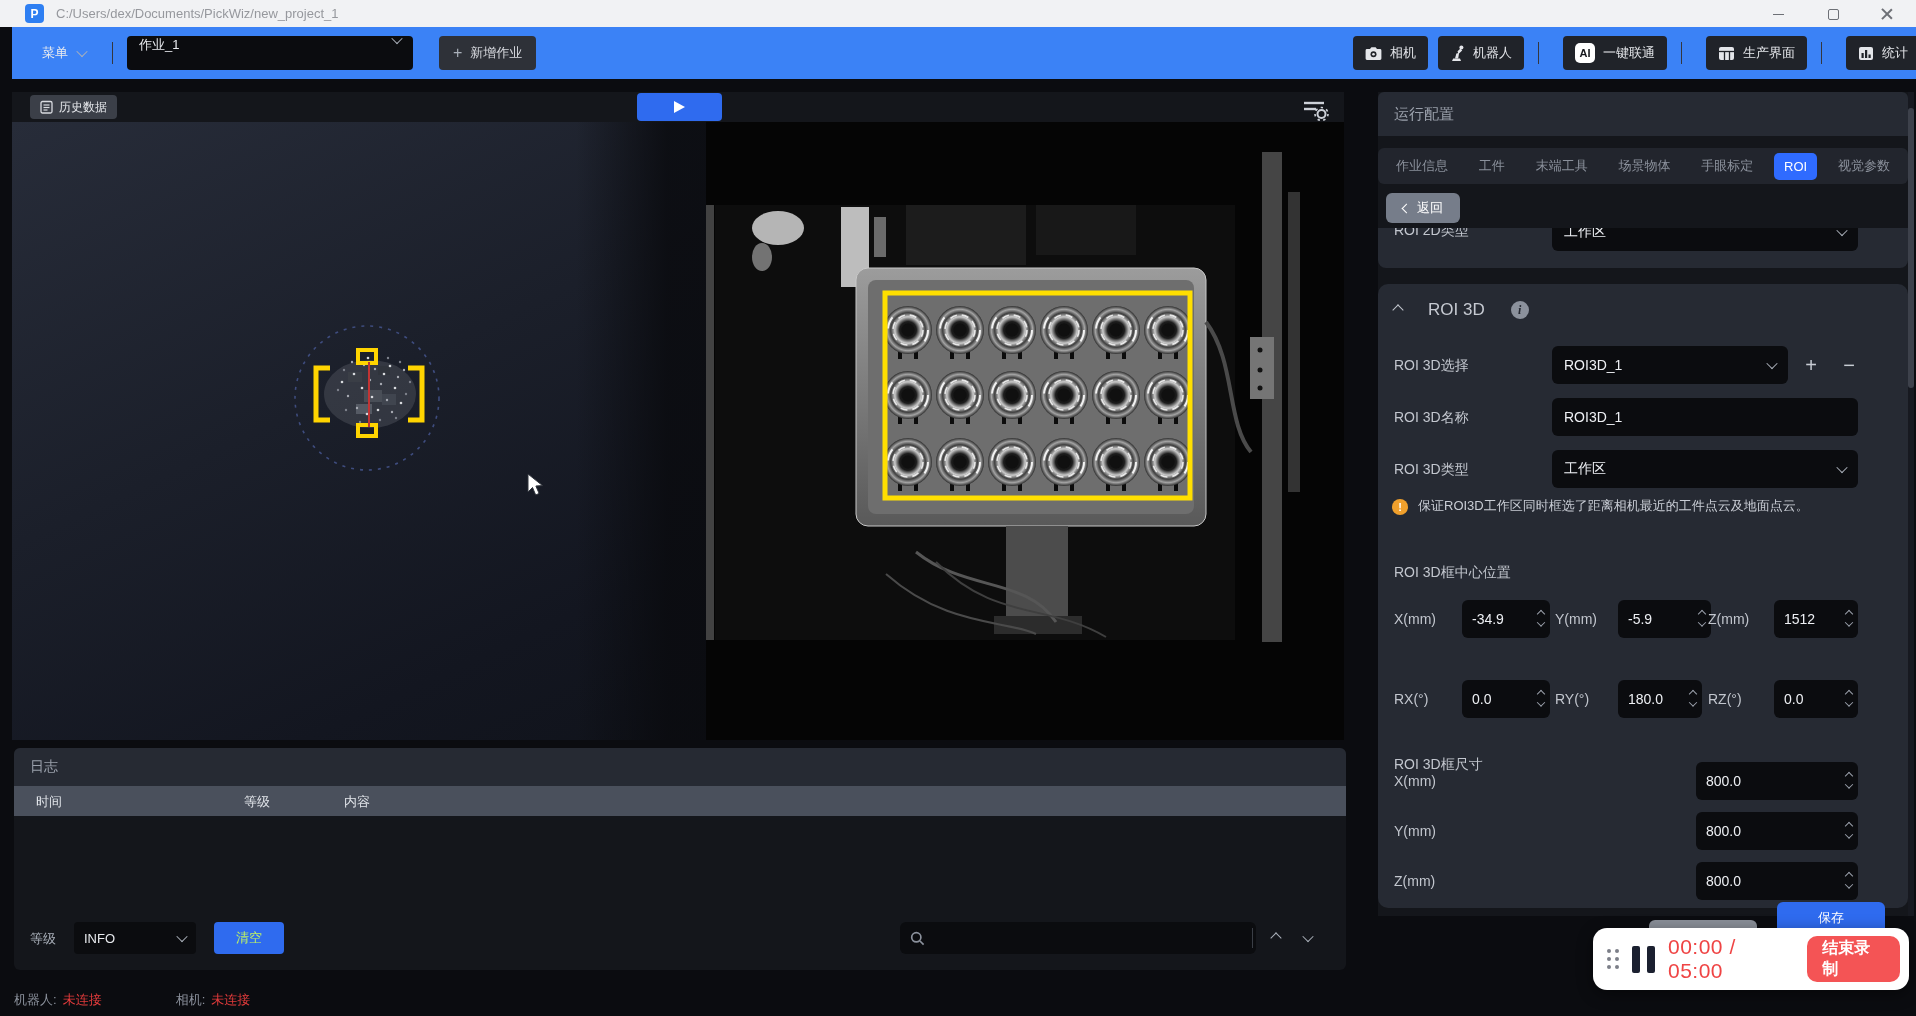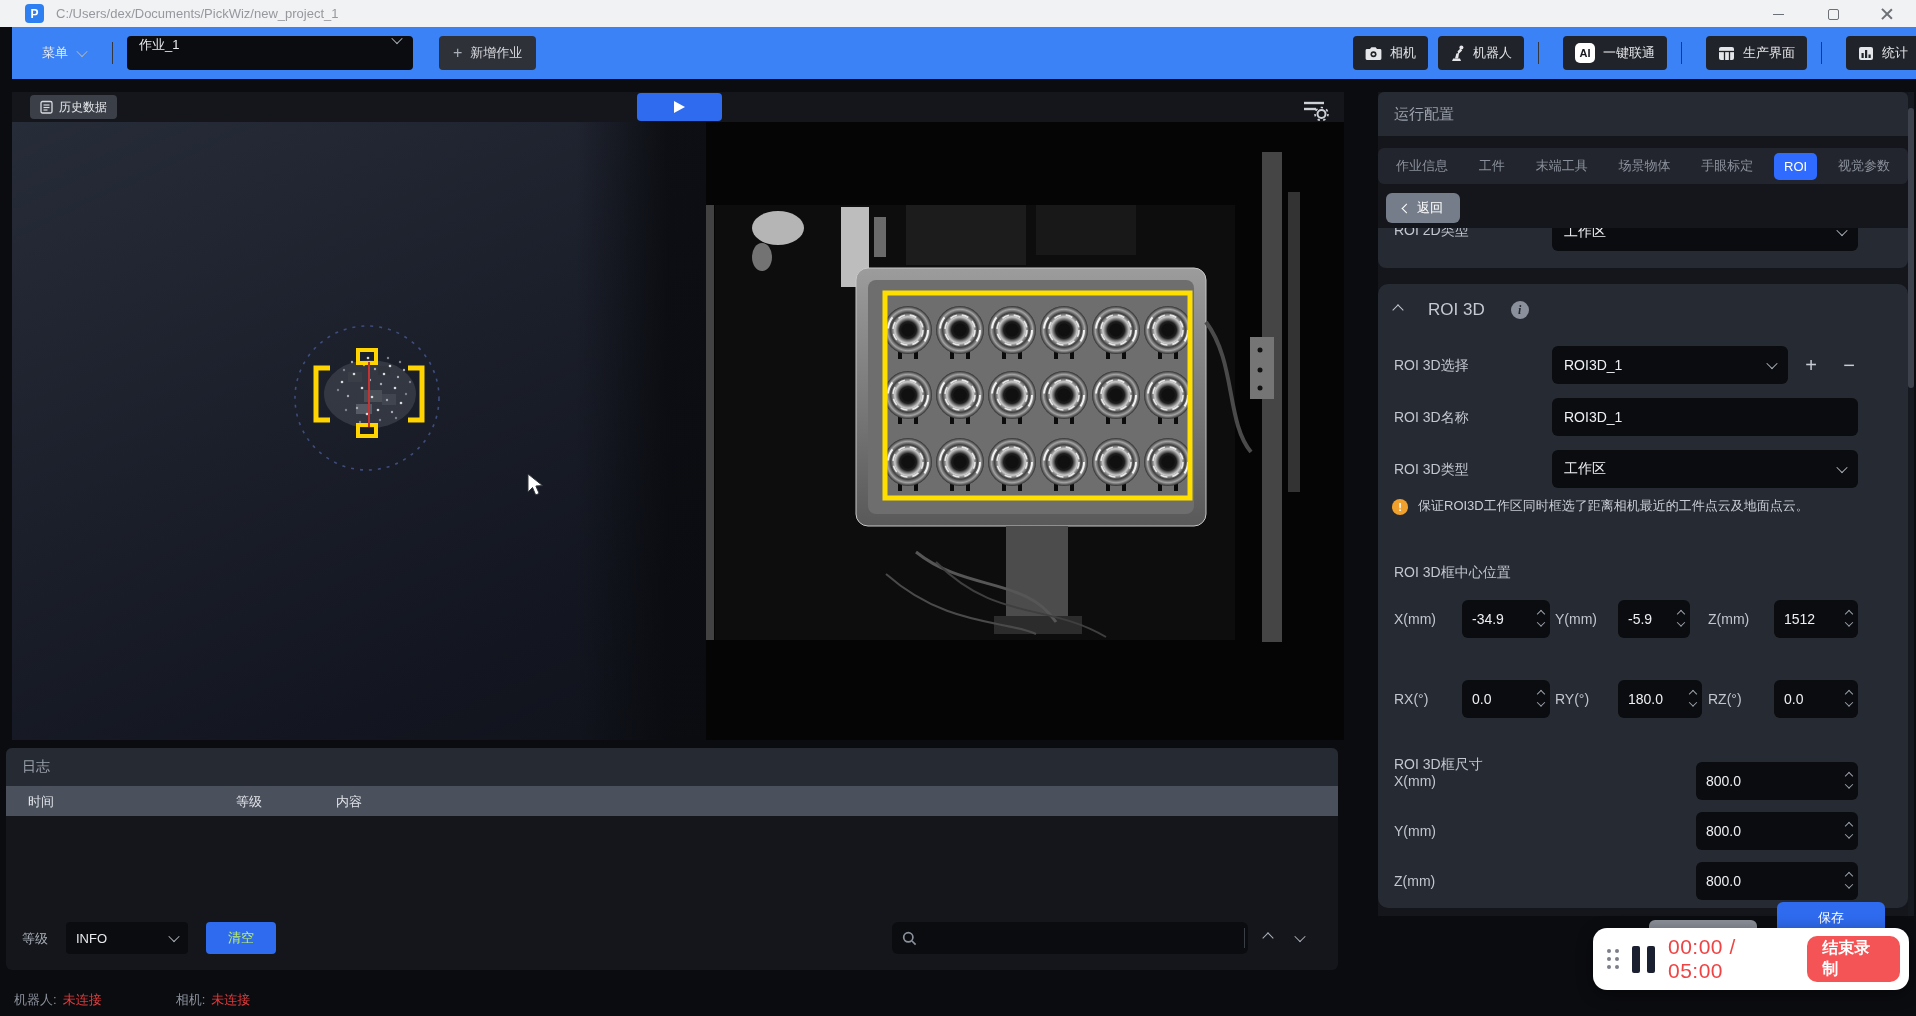--- a/index.html
+++ b/index.html
@@ -46,21 +46,21 @@
   .play-tri{width:0;height:0;border-left:11px solid #fff;border-top:6px solid transparent;border-bottom:6px solid transparent;}
   .disp-settings{position:absolute;left:1300px;top:97px;width:30px;height:26px;cursor:pointer;}
   
   .viewport3d{position:absolute;left:12px;top:122px;width:694px;height:618px;
               background:linear-gradient(155deg,#272c39 0%,#1b1f2a 45%,#131620 80%,#10131b 100%);}
   .vp-darkband{position:absolute;right:0;top:0;width:130px;height:100%;
                background:linear-gradient(90deg,rgba(10,11,15,0) 0%,rgba(10,11,15,.85) 70%);}
   
   .cameraview{position:absolute;left:706px;top:122px;width:638px;height:618px;background:#050505;}
   
-  .logpanel{position:absolute;left:6px;top:748px;width:1332px;height:222px;background:#14161b;border-radius:6px;}
+  .logpanel{position:absolute;left:14px;top:748px;width:1332px;height:222px;background:#14161b;border-radius:6px;}
   .log-title{height:38px;background:#262a33;border-radius:6px 6px 0 0;display:flex;align-items:center;
              padding:0 16px;color:#9aa0ab;font-size:14px;}
   .log-header{position:relative;height:30px;background:#4a505c;color:#e2e5ea;font-size:13px;}
   .log-header span{position:absolute;top:7px;}
   .lh-time{left:22px;} .lh-level{left:230px;} .lh-content{left:330px;}
   .log-controls{position:absolute;left:0;top:174px;width:100%;height:32px;}
   .lvl-label{position:absolute;left:16px;top:8px;color:#aab0ba;font-size:13px;}
   .lvl-select{position:absolute;left:60px;top:0;width:102px;height:32px;background:#0b0c0f;border-radius:4px;
               display:flex;align-items:center;padding:0 10px;color:#e8eaee;font-size:13px;cursor:pointer;}
   .lvl-select .cv{margin-left:auto;}
@@ -457,21 +457,21 @@
 
       <span class="flabel" style="left:16px;top:327px;">X(mm)</span>
       <div class="spin" style="left:84px;top:316px;width:88px;">
         <span class="val">-34.9</span>
         <span class="arrows">
             <span class="cv cv-up"></span>
             <span class="cv cv-down"></span>
           </span>
       </div>
       <span class="flabel" style="left:177px;top:327px;">Y(mm)</span>
-      <div class="spin" style="left:240px;top:316px;width:72px;">
+      <div class="spin" style="left:240px;top:316px;width:93px;">
         <span class="val">-5.9</span>
         <span class="arrows">
             <span class="cv cv-up"></span>
             <span class="cv cv-down"></span>
           </span>
       </div>
       <span class="flabel" style="left:330px;top:327px;">Z(mm)</span>
       <div class="spin" style="left:396px;top:316px;width:84px;">
         <span class="val">1512</span>
         <span class="arrows">

